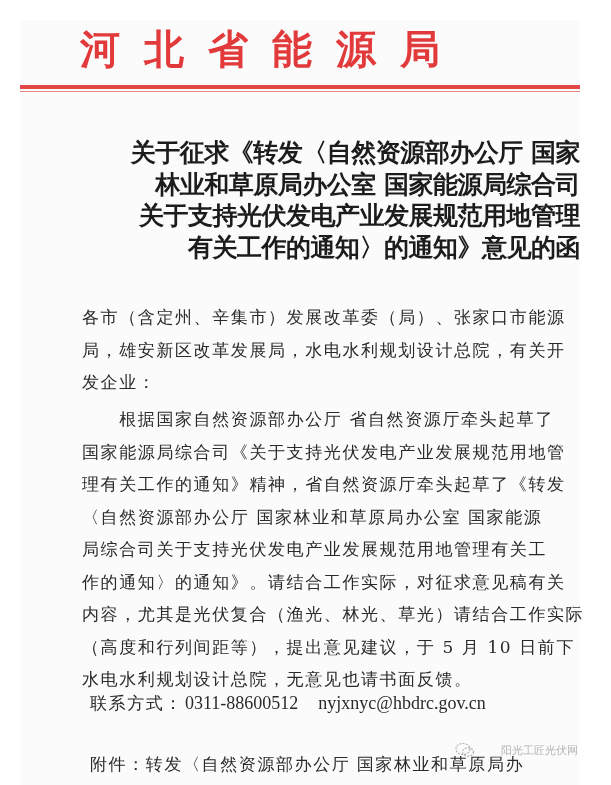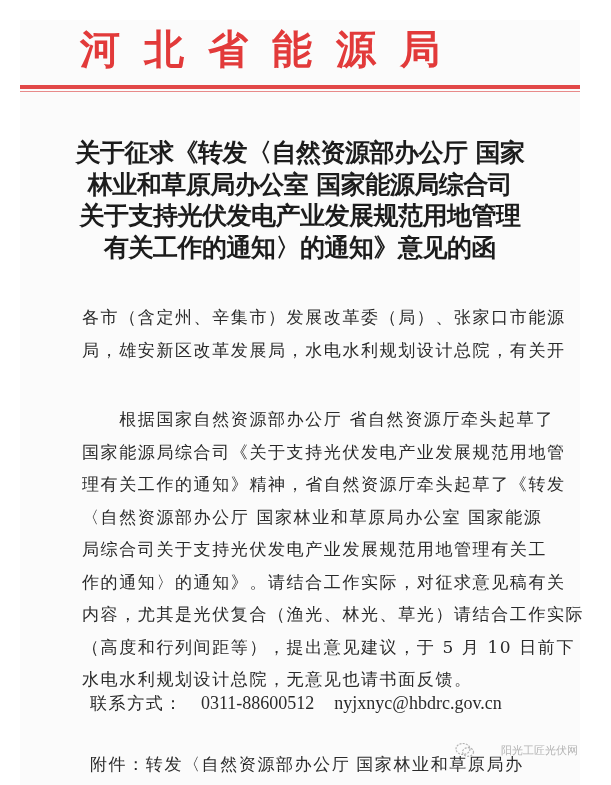--- a/index.html
+++ b/index.html
@@ -54,21 +54,21 @@
     top: 71px;
     width: 560px;
     height: 1px;
     background: #e88a8a;
   }
   .doc-title {
     position: absolute;
     left: 0;
     top: 117px;
     width: 560px;
-    text-align: center;
+    text-align: right;
     color: #1c1c1c;
     font-family: "DejaVu Serif", "Liberation Serif", serif;
     font-weight: bold;
     font-size: 25px;
     line-height: 31.5px;
     letter-spacing: -0.5px;
   }
   .doc-title div {
     white-space: nowrap;
   }
@@ -101,33 +101,33 @@
     font-size: 17px;
     line-height: 30px;
     white-space: nowrap;
   }
   .contact .label {
     letter-spacing: 1.6px;
   }
   .contact .phone {
     font-family: "Liberation Serif", serif;
     font-size: 18px;
-    margin-left: 18px;
+    margin-left: 2px;
   }
   .contact .email {
     font-family: "Liberation Serif", serif;
     font-size: 18px;
     margin-left: 20px;
   }
   .attachment {
     position: absolute;
     left: 70px;
     top: 730px;
     color: #2a2a2a;
-    font-family: Liberation Serif, serif;
+    font-family: Liberation Sans, sans-serif;
     font-size: 17px;
     line-height: 30px;
     letter-spacing: 1.6px;
     white-space: nowrap;
   }
   .watermark {
     position: absolute;
     left: 455px;
     top: 738px;
     height: 24px;
@@ -165,20 +165,21 @@
   <div class="doc-title">
     <div>关于征求《转发〈自然资源部办公厅 国家</div>
     <div>林业和草原局办公室 国家能源局综合司</div>
     <div>关于支持光伏发电产业发展规范用地管理</div>
     <div>有关工作的通知〉的通知》意见的函</div>
   </div>
 
   <div class="body-text addressee">
     <div>各市（含定州、辛集市）发展改革委（局）、张家口市能源</div>
     <div>局，雄安新区改革发展局，水电水利规划设计总院，有关开</div>
+    <div>发企业：</div>
   </div>
 
   <div class="body-text para">
     <div>　　根据国家自然资源部办公厅 省自然资源厅牵头起草了</div>
     <div>国家能源局综合司《关于支持光伏发电产业发展规范用地管</div>
     <div>理有关工作的通知》精神，省自然资源厅牵头起草了《转发</div>
     <div>〈自然资源部办公厅 国家林业和草原局办公室 国家能源</div>
     <div>局综合司关于支持光伏发电产业发展规范用地管理有关工</div>
     <div>作的通知〉的通知》。请结合工作实际，对征求意见稿有关</div>
     <div>内容，尤其是光伏复合（渔光、林光、草光）请结合工作实际</div>

